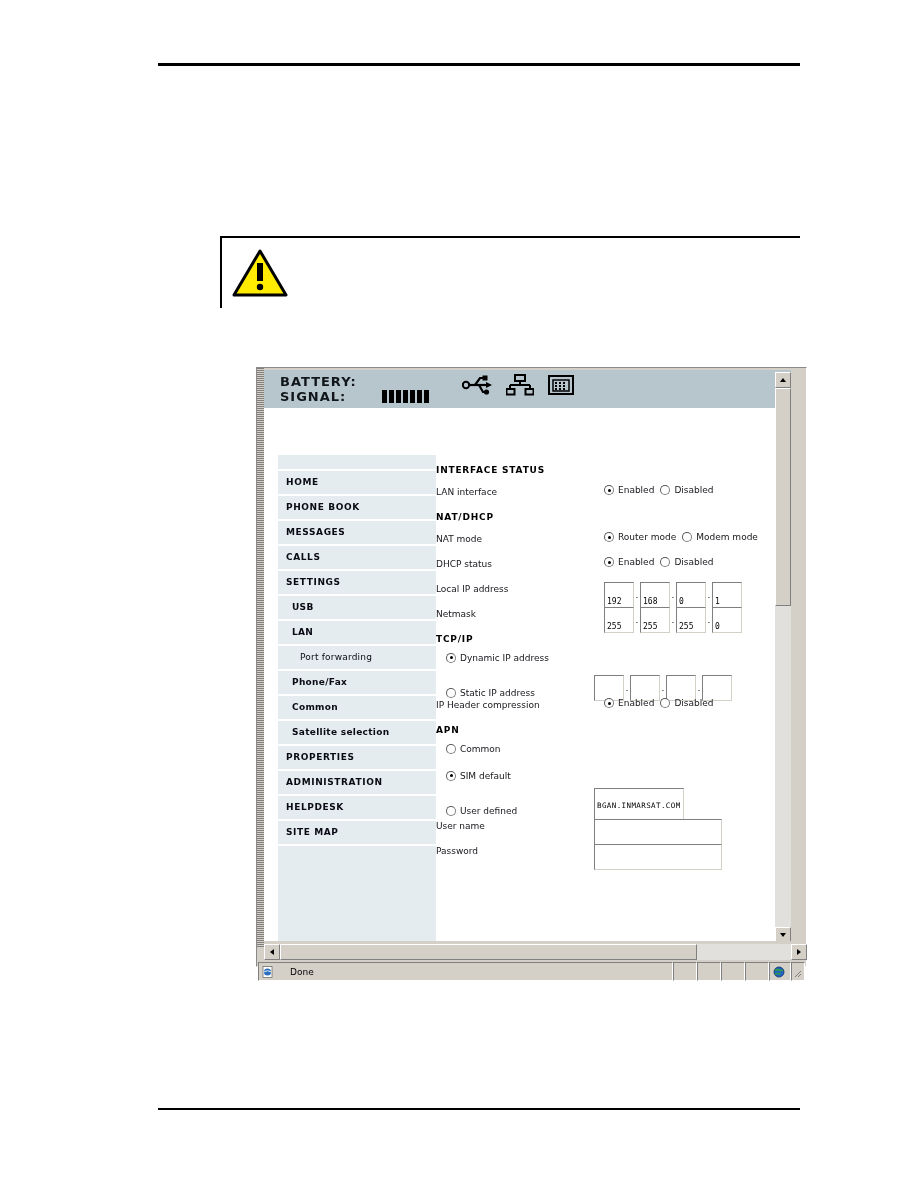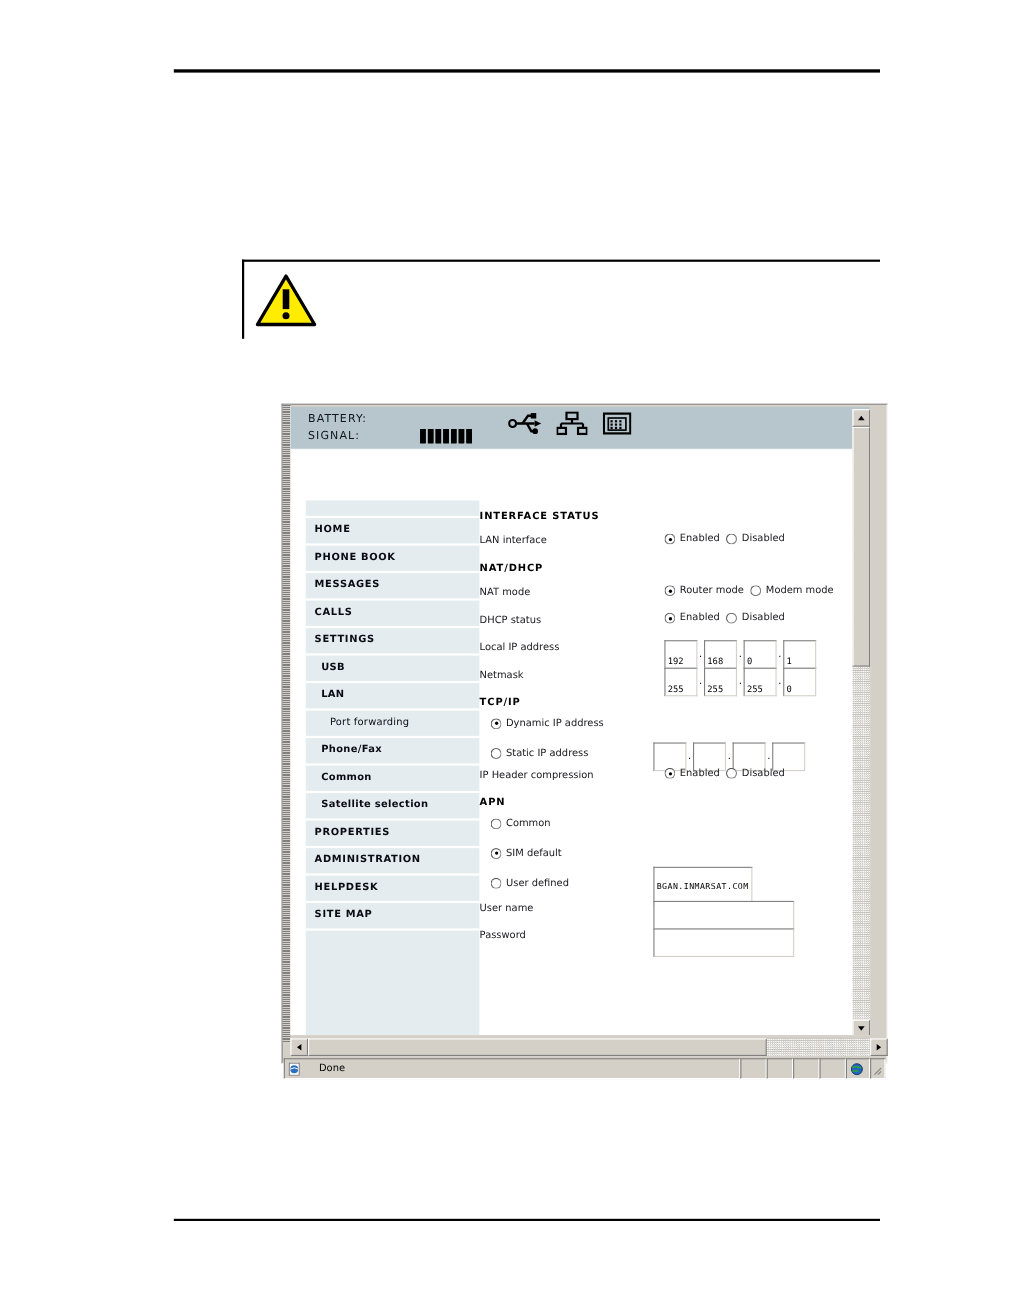--- a/index.html
+++ b/index.html
@@ -120,22 +120,22 @@
   .status-band {
     height: 38px;
     background: #b7c6cd;
     position: relative;
     border-bottom: 1px solid #ffffff;
   }
   .status-labels {
     position: absolute;
     left: 16px;
     top: 4px;
-    font-size: 10px;
-    font-weight: normal;
+    font-size: 13px;
+    font-weight: bold;
     letter-spacing: 1px;
     color: #11161b;
     line-height: 15px;
   }
   .signal-bars {
     position: absolute;
     left: 118px;
     top: 20px;
     display: flex;
     gap: 2px;
@@ -288,21 +288,21 @@
   .ipgroup .dotsep { width: 4px; text-align: center; }
   .wide-box { width: 128px; }
   .apn-box  { width: 128px; font-size: 7.5px; letter-spacing: 0.4px; }
 
   .radio-line {
     height: 27px;
     display: flex;
     align-items: center;
     padding-left: 10px;
   }
-  .radio-line.with-ctl { position: relative; }
+  .radio-line.with-ctl { position: relative; align-items: flex-end; }
   .radio-line .side {
     position: absolute;
     left: 158px;
     top: 4px;
   }
 
   
   .vscroll {
     position: absolute;
     right: 0px;

